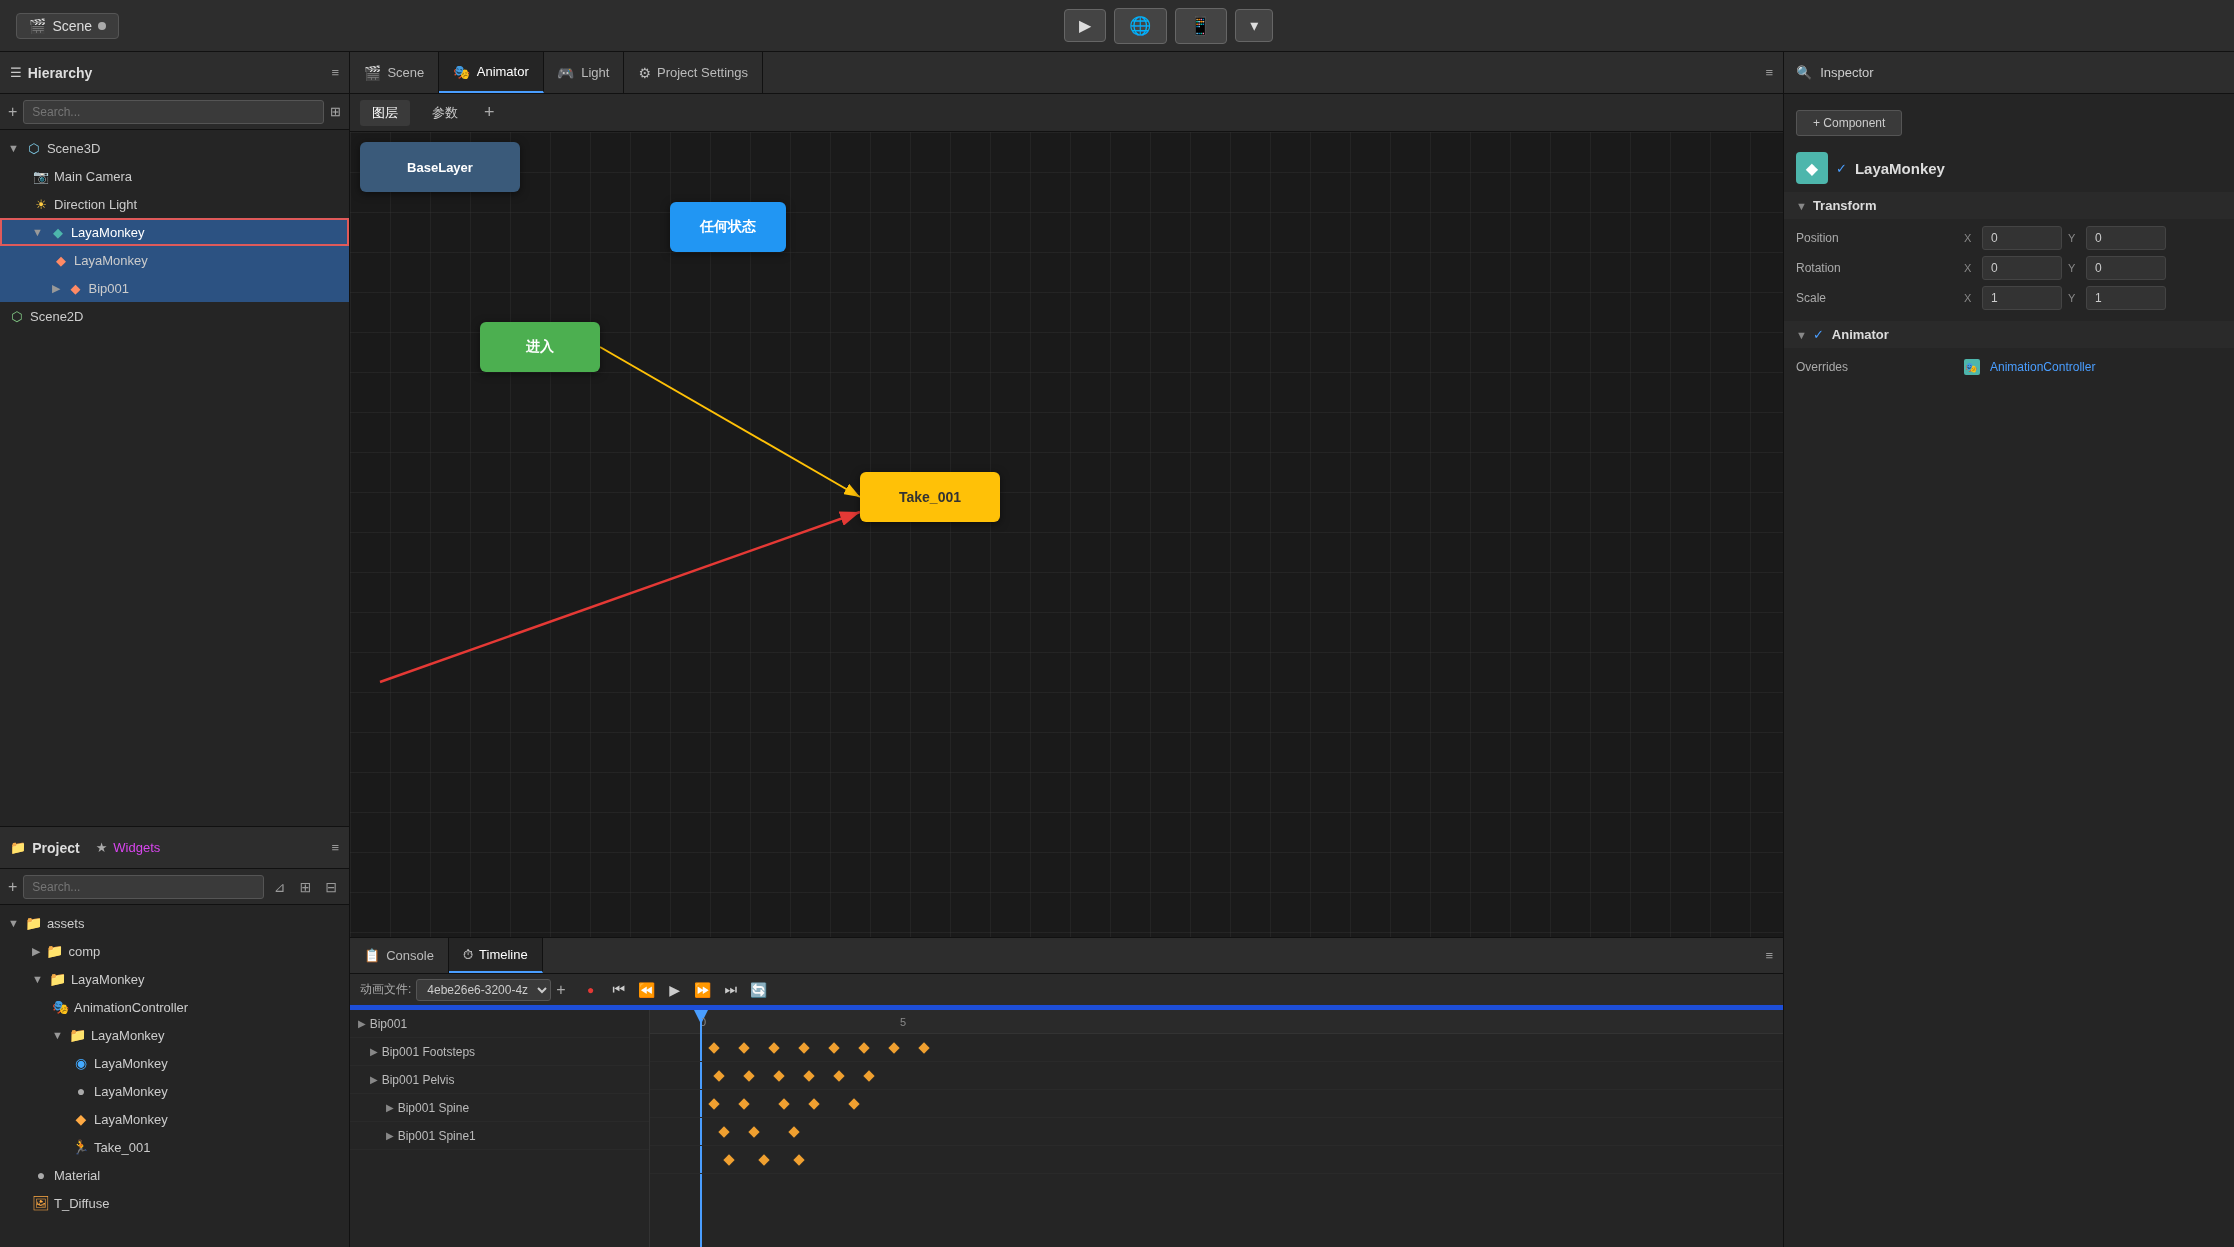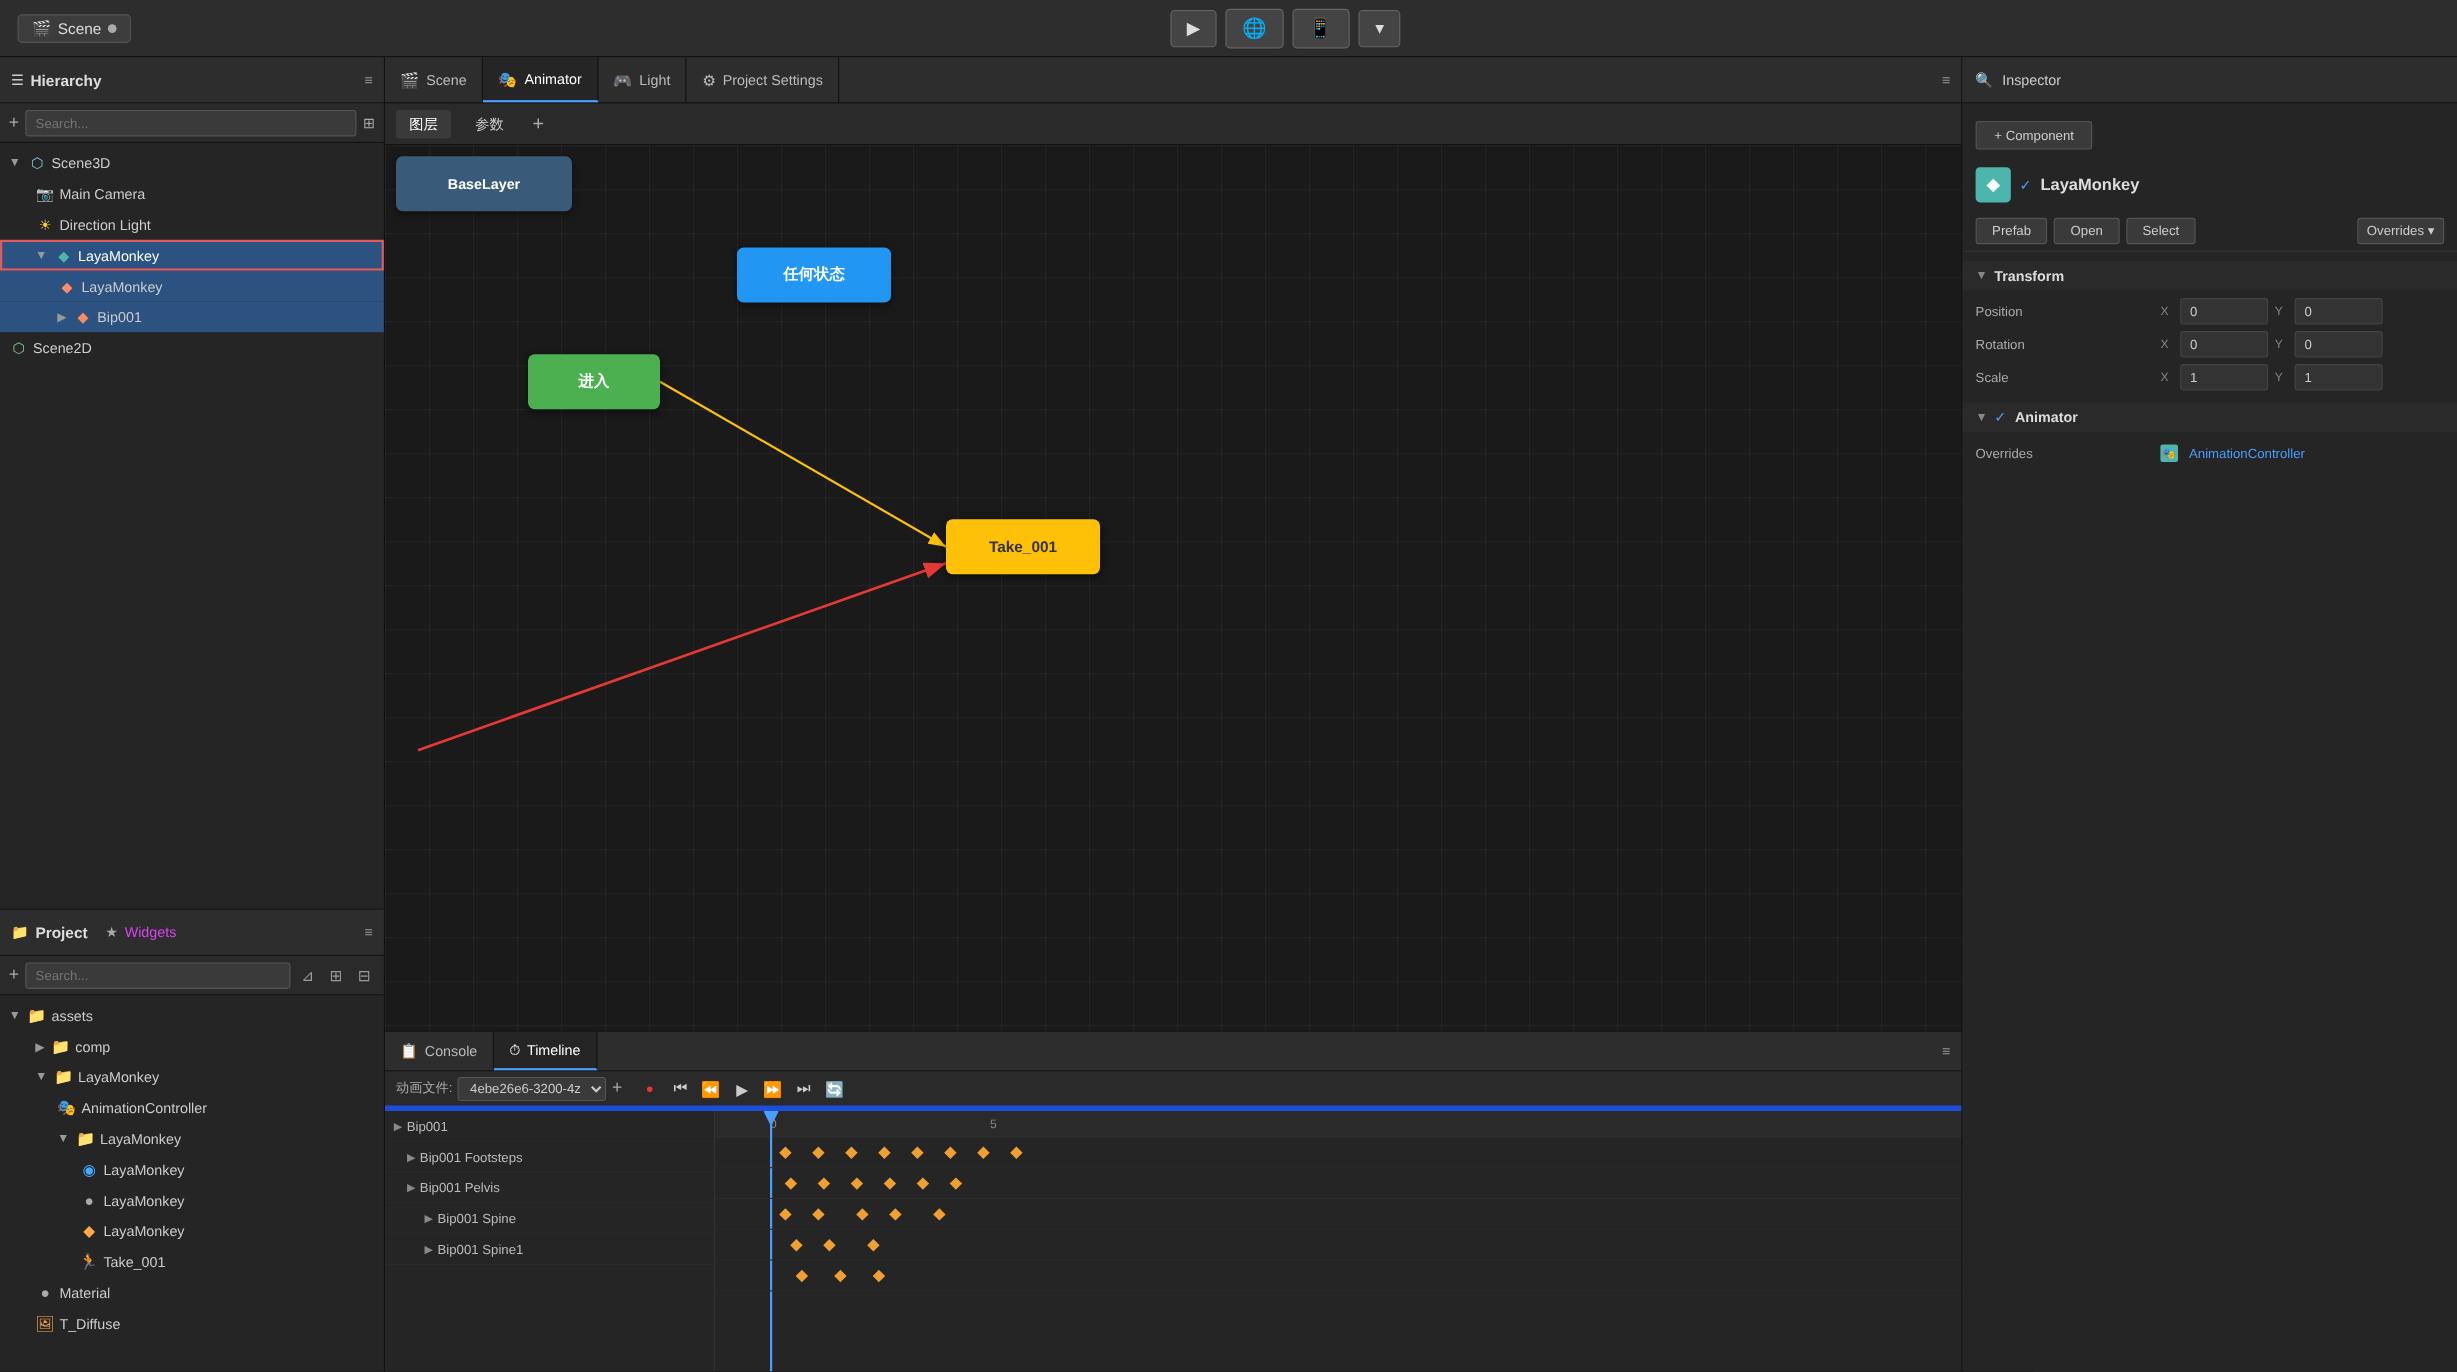--- a/index.html
+++ b/index.html
@@ -265,25 +265,24 @@
       align-items: center;
       justify-content: center;
       font-size: 14px;
       font-weight: 600;
       color: #fff;
       cursor: pointer;
       box-shadow: 0 2px 8px rgba(0,0,0,0.5);
     }
     .anim-node.any-state {
       background: #2196F3;
-      width: 140px;
+      width: 116px;
       height: 50px;
       top: 70px;
       left: 320px;
-      margin-top: 23px;
     }
     .anim-node.entry {
       background: #4CAF50;
       width: 120px;
       height: 50px;
       top: 190px;
       left: 130px;
     }
     .anim-node.take001 {
       background: #FFC107;
@@ -937,29 +936,20 @@
       </div>
 
       <div class="component-header">
         <div class="component-icon">
           <span>◆</span>
         </div>
         <span class="checkbox">✓</span>
         <span class="component-name">LayaMonkey</span>
       </div>
 
-      <div class="component-actions">
-        <button class="comp-btn">Prefab</button>
-        <button class="comp-btn">Open</button>
-        <button class="comp-btn select-btn">Select</button>
-        <button class="comp-dropdown">
-          <span>Overrides</span>
-          <span>▾</span>
-        </button>
-      </div>
 
       <div class="section">
         <div class="section-header">
           <span class="section-arrow">▼</span>
           <span class="section-title">Transform</span>
         </div>
         <div class="section-body">
 
           <div class="prop-row">
             <span class="prop-label">Position</span>

